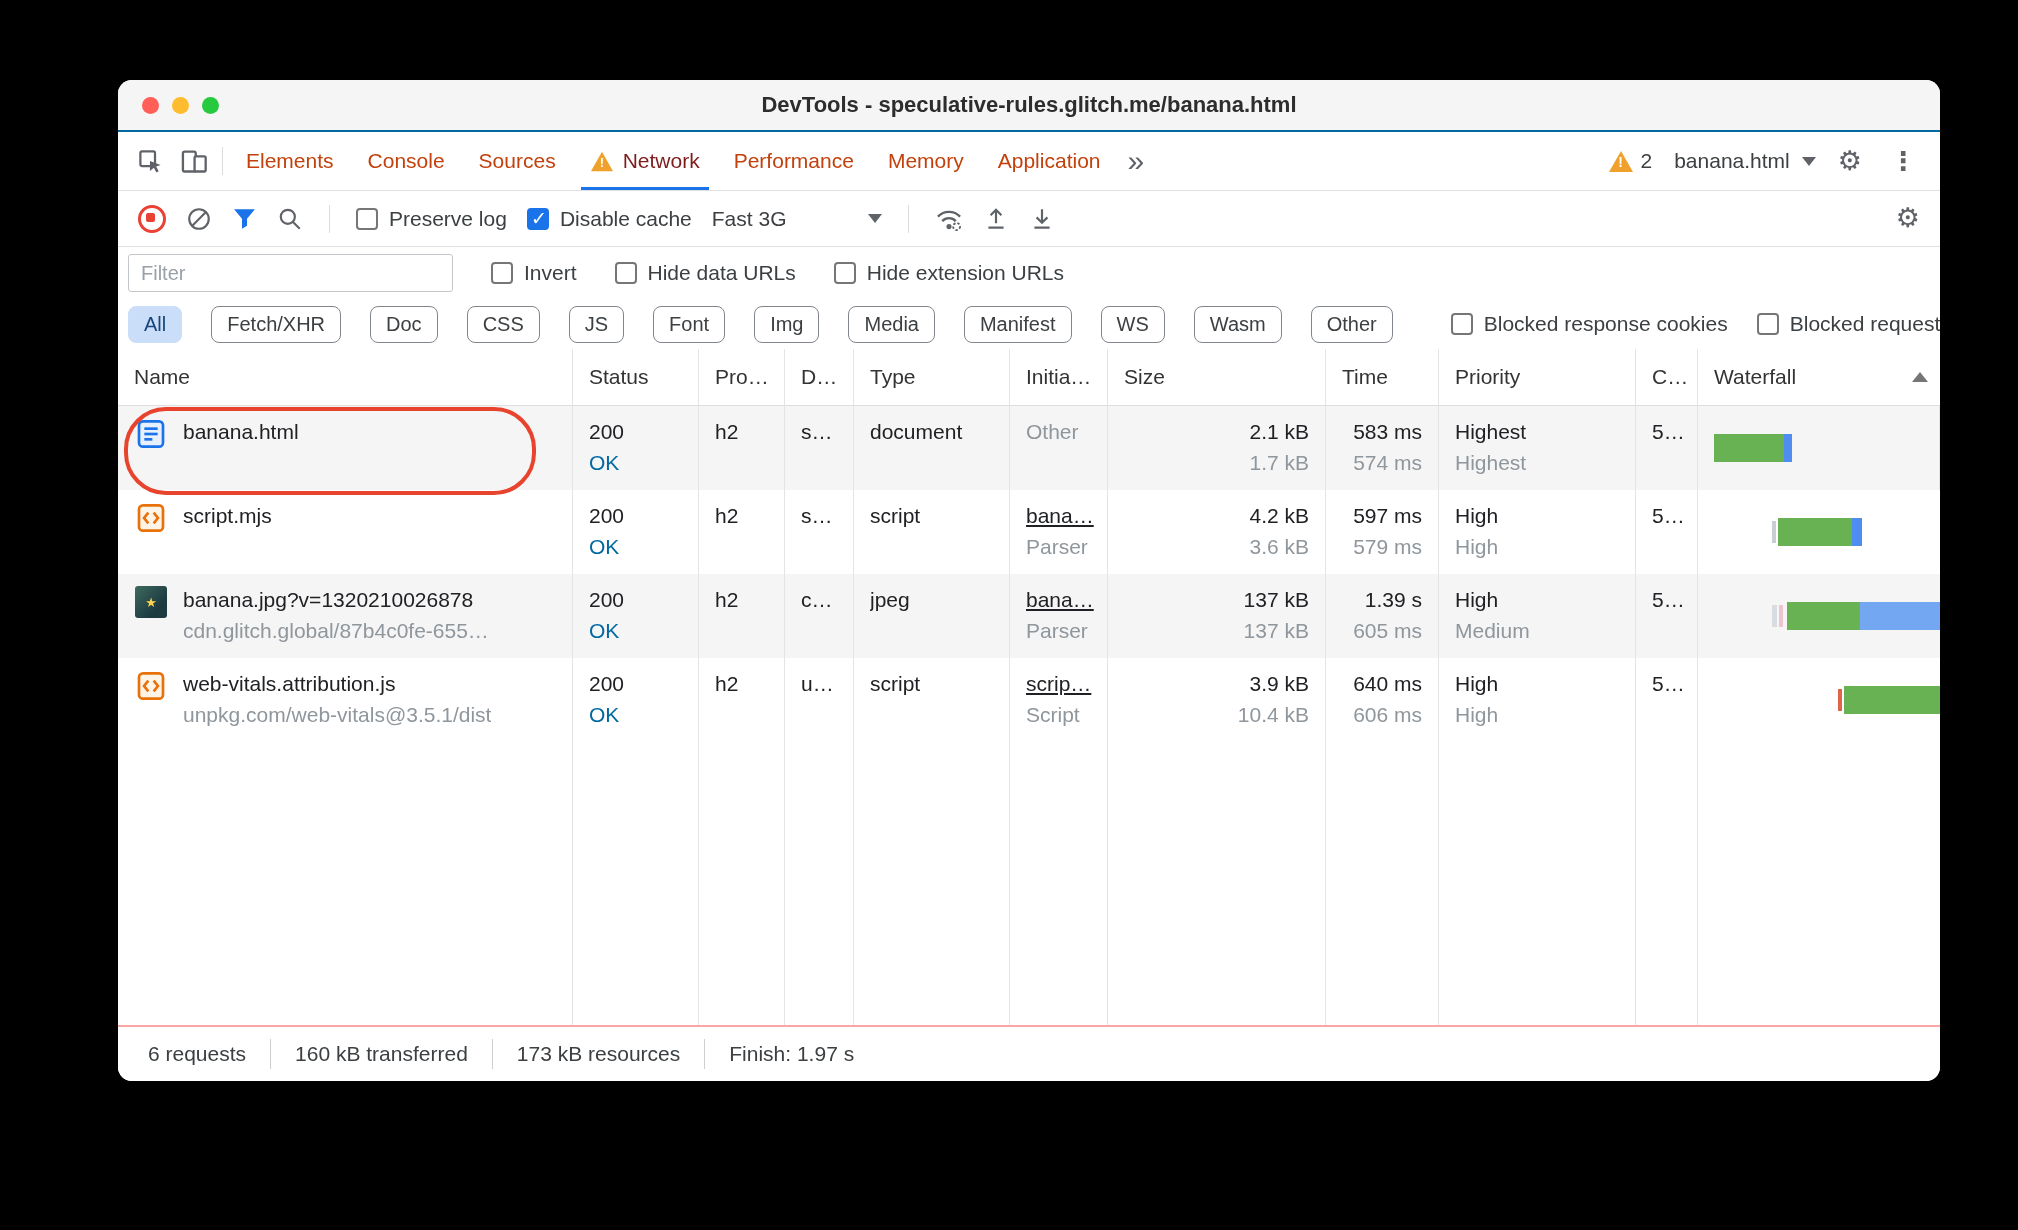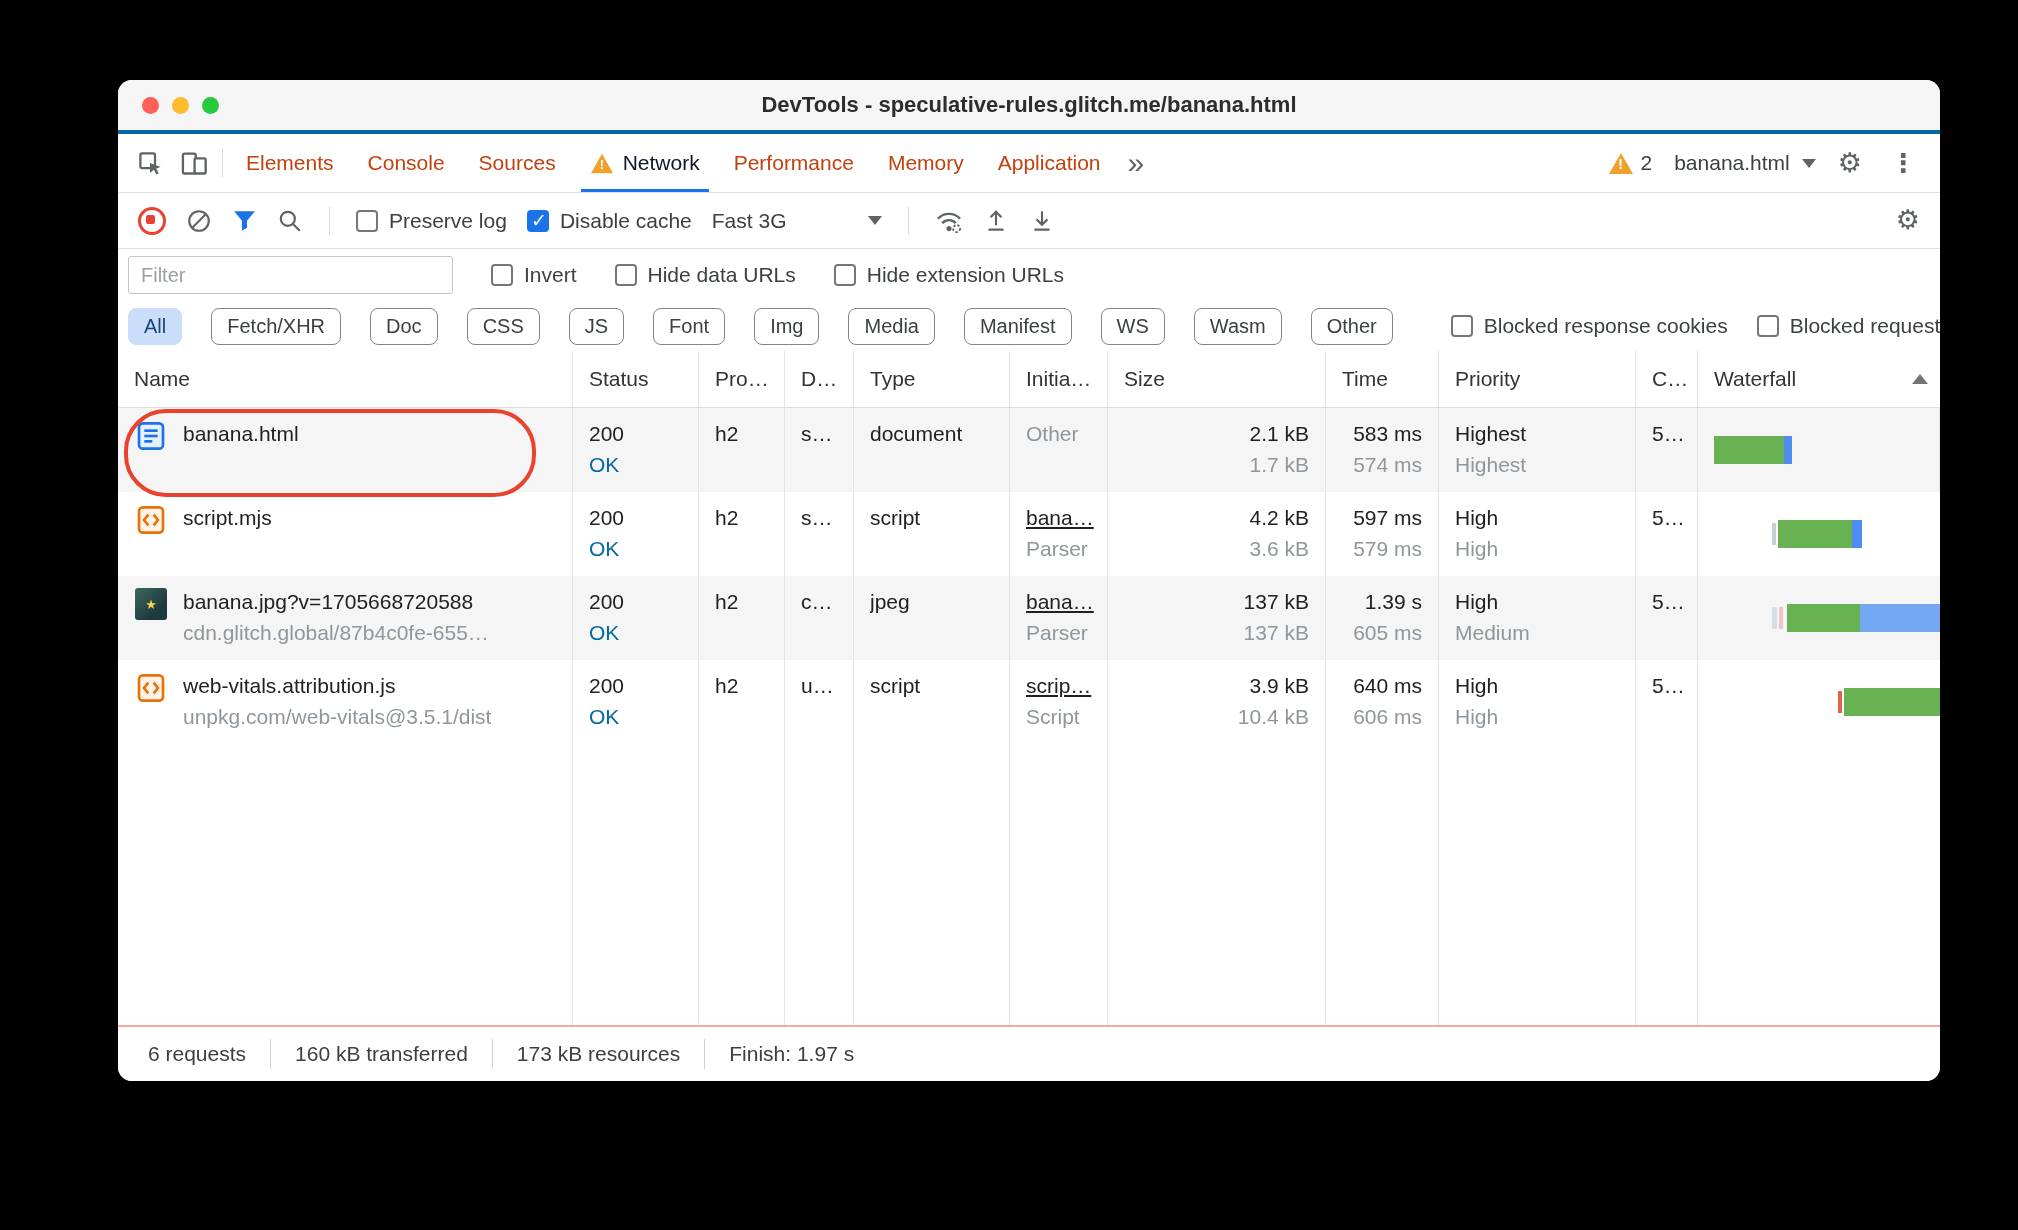--- a/index.html
+++ b/index.html
@@ -2,33 +2,33 @@
 <html><head>
 <meta charset="utf-8">
 <style>
   html,body{margin:0;padding:0;background:#000;width:2018px;height:1230px;overflow:hidden;
     font-family:"Liberation Sans","DejaVu Sans",sans-serif;-webkit-font-smoothing:antialiased;}
   .stage{position:relative;width:2018px;height:1230px;background:#000;}
   .window{position:absolute;left:118px;top:80px;width:1822px;height:1001px;background:#fff;
     border-radius:14px;overflow:hidden;box-shadow:0 28px 80px rgba(0,0,0,.6);display:flex;flex-direction:column;}
 
   
-  .titlebar{height:50px;flex:0 0 50px;background:#f6f5f6;border-bottom:4px solid #0369a1;
+  .titlebar{height:50px;flex:0 0 50px;background:#f6f5f6;border-bottom:2px solid #0369a1;
     position:relative;display:flex;align-items:center;justify-content:center;}
   .traffic{position:absolute;left:24px;top:0;height:100%;display:flex;align-items:center;gap:13px;}
   .tl{width:17px;height:17px;border-radius:50%;display:inline-block;}
   .tl.red{background:#ff5f57;}.tl.yellow{background:#febc2e;}.tl.green{background:#27c93f;}
   .win-title{font-size:22px;font-weight:700;color:#2d2d2d;}
 
   
   .tabbar{height:58px;flex:0 0 58px;display:flex;align-items:stretch;border-bottom:1px solid #e0e0e0;background:#fff;padding:0 10px;}
   .tabbar .icon-btn{display:flex;align-items:center;justify-content:center;width:44px;cursor:pointer;}
   .vdiv{width:1px;background:#dcdcdc;height:28px;align-self:center;margin:0 6px;}
   .tab{display:flex;align-items:center;gap:9px;padding:0 17px;font-size:21px;color:#c2410c;position:relative;cursor:pointer;}
-  .tab.active{color:#0f172a;}
+  .tab.active{color:#7f1d1d;}
   .tab.active::after{content:"";position:absolute;left:8px;right:8px;bottom:0;height:3px;background:#1a73e8;}
   .more-tabs{display:flex;align-items:center;padding:0 10px;font-size:30px;color:#5f6368;cursor:pointer;}
   .tab-spacer{flex:1;}
   .tab-right{display:flex;align-items:center;gap:22px;padding-right:8px;}
   .warn-badge{display:flex;align-items:center;gap:8px;font-size:21px;color:#3c4043;cursor:pointer;}
   .warn-tri{position:relative;width:24px;height:21px;display:inline-block;}
   .warn-tri::before{content:"";position:absolute;left:0;top:0;border-left:12px solid transparent;
     border-right:12px solid transparent;border-bottom:21px solid #f0a12c;}
   .warn-tri::after{content:"!";position:absolute;left:0;right:0;top:3px;text-align:center;
     color:#fff;font-size:14px;font-weight:700;}
@@ -438,21 +438,21 @@
           <span class="wf-bar b2"></span>
         </div>
       </div>
 
       <div class="grid row stripe">
         <div class="cell name-cell">
           <span class="file-icon">
             <span class="img-thumb">★</span>
           </span>
           <span class="name-text">
-            <span class="main">banana.jpg?v=1705668720588</span>
+            <span class="main">banana.jpg?v=1320210026878</span>
             <span class="sub">cdn.glitch.global/87b4c0fe-655…</span>
           </span>
         </div>
         <div class="cell">
           <span class="main">200</span>
           <span class="sub dark">OK</span>
         </div>
         <div class="cell">
             <span class="main">h2</span>
           </div>

